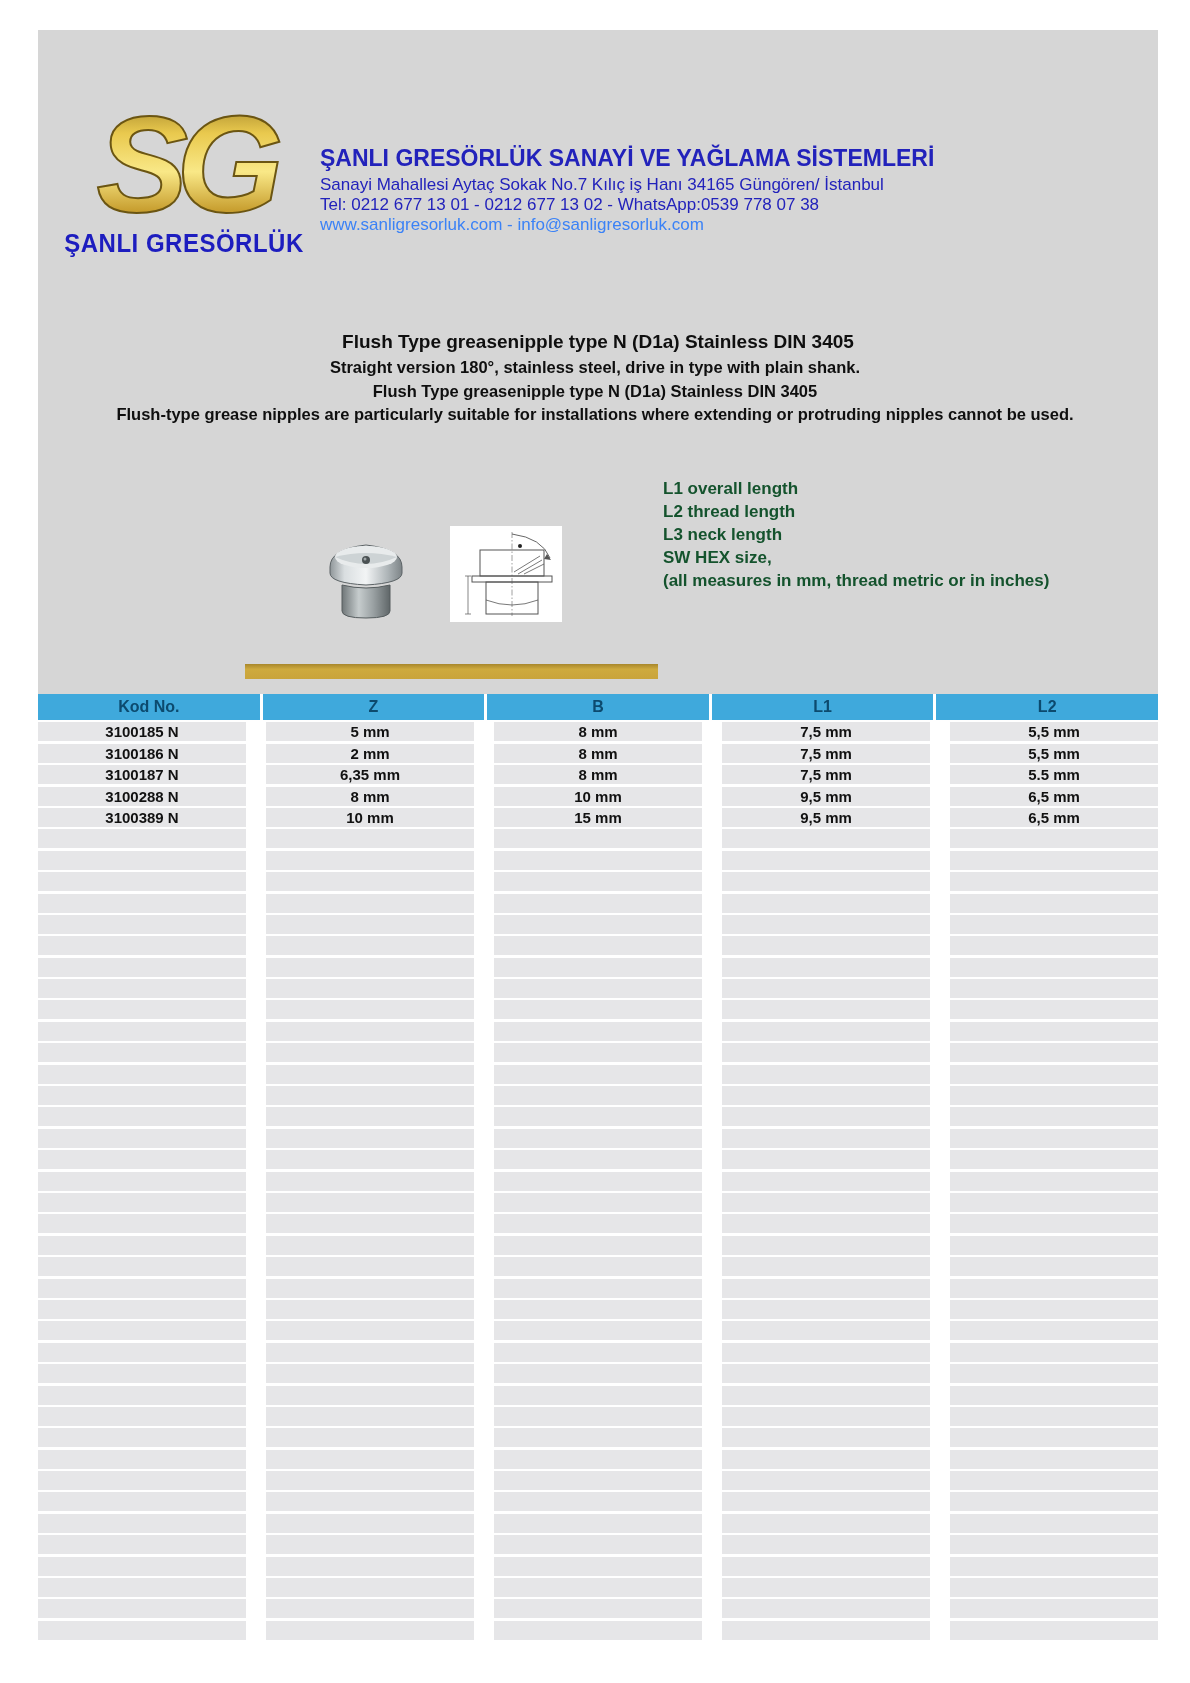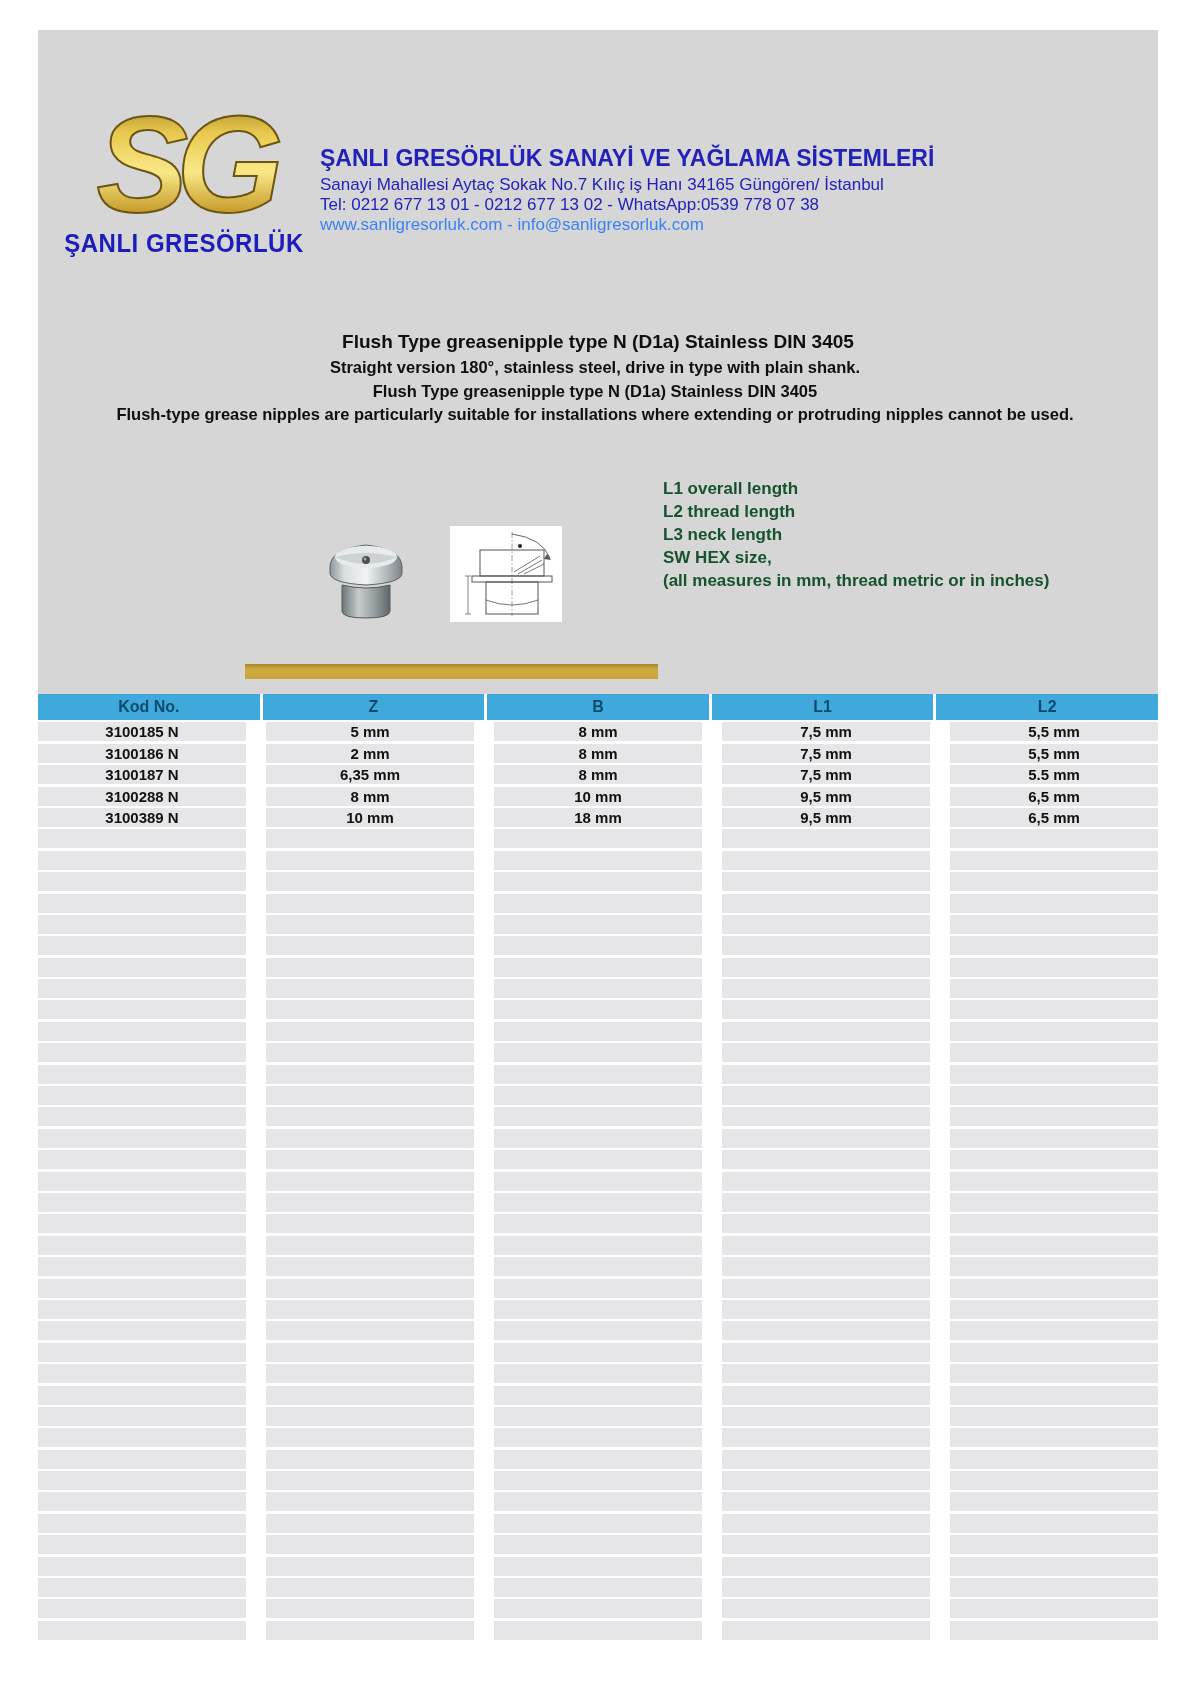--- a/index.html
+++ b/index.html
@@ -173,21 +173,21 @@
         <div class="tr">
           <div class="td">3100288 N</div>
           <div class="td">8 mm</div>
           <div class="td">10 mm</div>
           <div class="td">9,5 mm</div>
           <div class="td">6,5 mm</div>
         </div>
         <div class="tr">
           <div class="td">3100389 N</div>
           <div class="td">10 mm</div>
-          <div class="td">18 mm</div>
+          <div class="td">15 mm</div>
           <div class="td">9,5 mm</div>
           <div class="td">6,5 mm</div>
         </div>
         <div class="tr">
           <div class="td"></div>
           <div class="td"></div>
           <div class="td"></div>
           <div class="td"></div>
           <div class="td"></div>
         </div>

